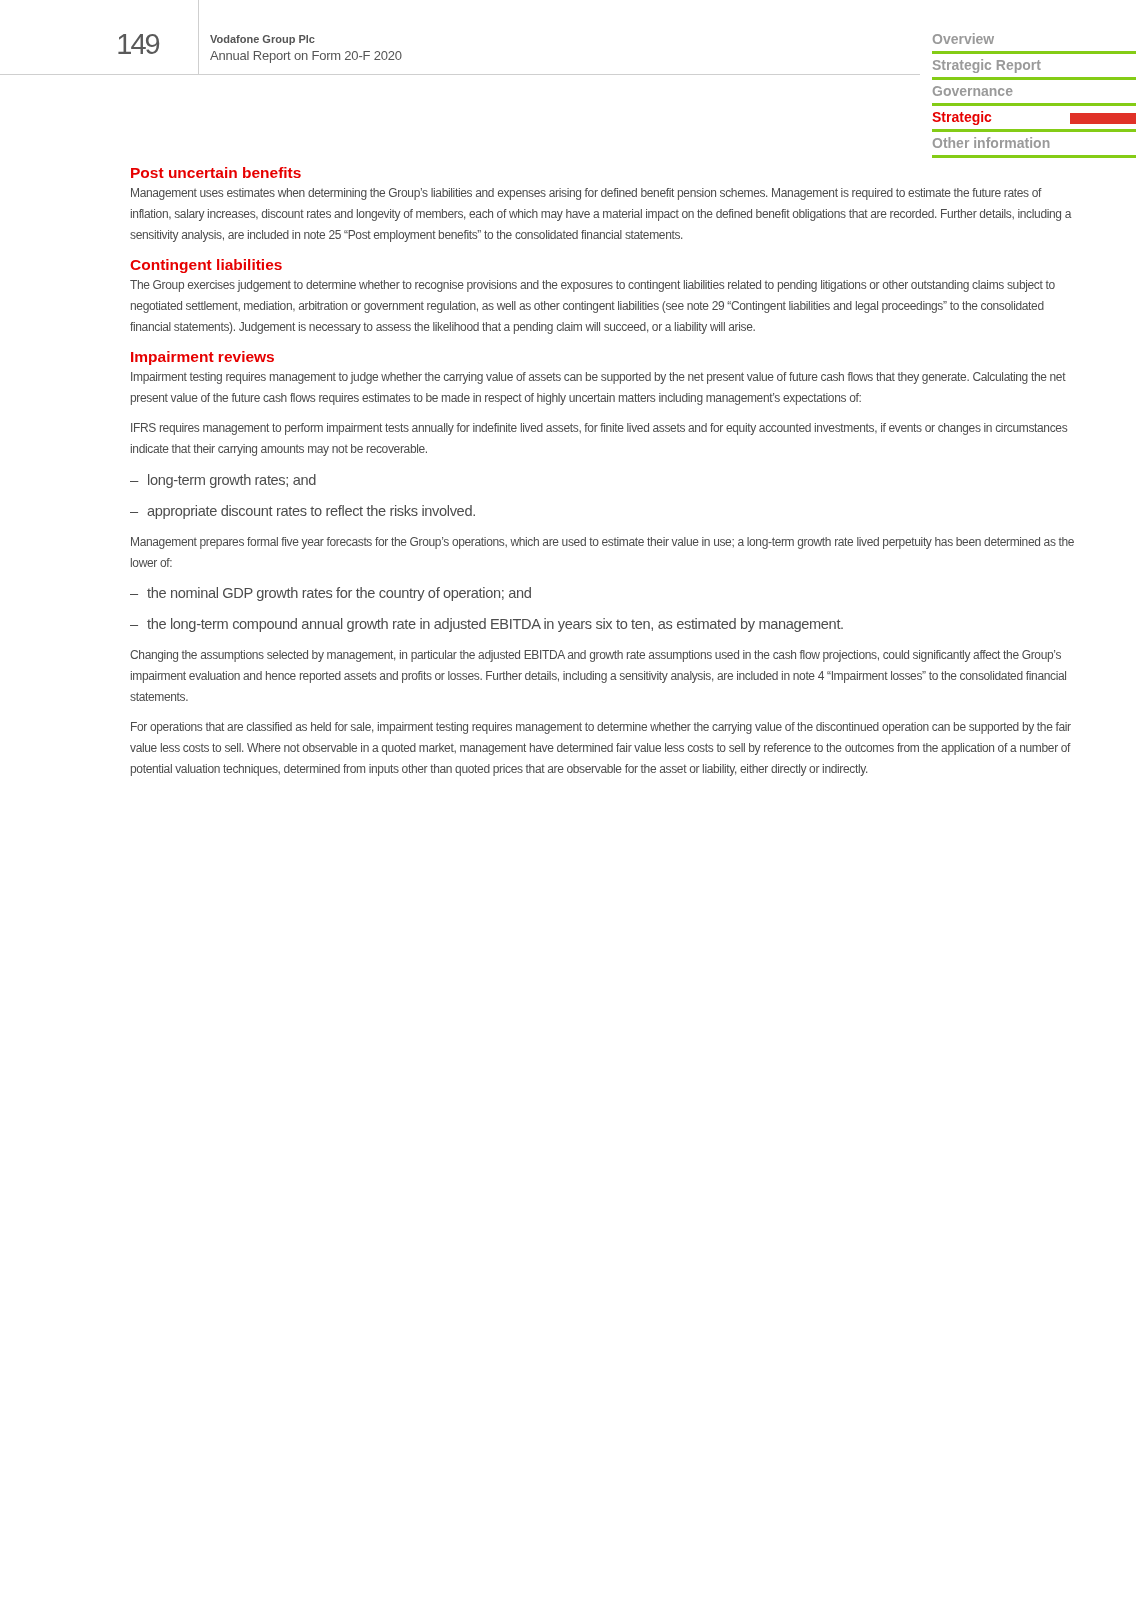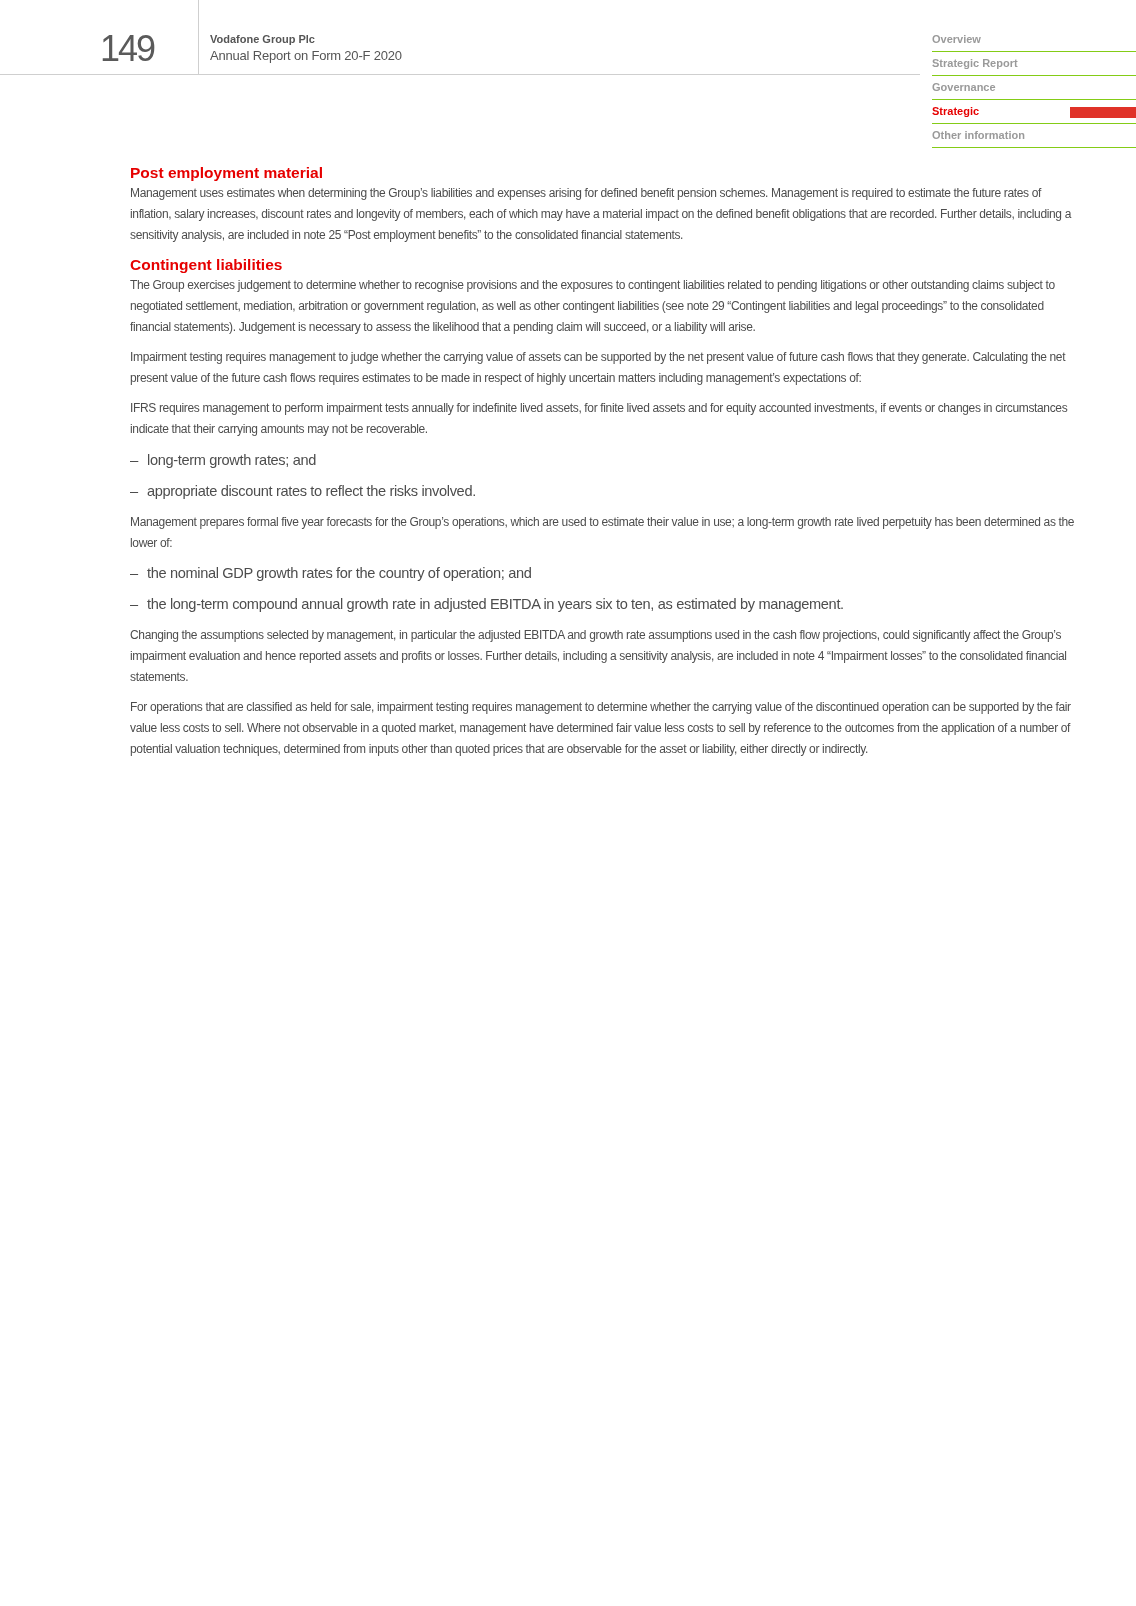--- a/index.html
+++ b/index.html
@@ -1,27 +1,27 @@
 <!DOCTYPE html>
 <html><head>
 <meta charset="utf-8">
 <style>
   html, body { margin: 0; padding: 0; background: #ffffff; }
   body { width: 1136px; height: 1606px; position: relative; overflow: hidden;
          font-family: "Liberation Sans", sans-serif; color: #4a4a4a; }
   .header-line { position: absolute; left: 0; top: 74px; width: 920px; height: 1px; background: #cfcfcf; }
   .header-divider { position: absolute; left: 198px; top: 0; width: 1px; height: 74px; background: #cfcfcf; }
-  .page-number { position: absolute; left: 100px; top: 28px; width: 75px; text-align: left;
-                 font-size: 36px; color: #5a5a5a; letter-spacing: -2px; font-weight: 300; }
+  .page-number { position: absolute; left: 100px; top: 28px; width: 75px; text-align: center;
+                 font-size: 29px; color: #5a5a5a; letter-spacing: -2px; font-weight: 300; }
   .company { position: absolute; left: 210px; top: 33px; font-size: 11px; font-weight: bold; color: #555; }
   .report { position: absolute; left: 210px; top: 48px; font-size: 13px; color: #555; letter-spacing: -0.2px; }
 
   .nav { position: absolute; left: 932px; top: 28px; width: 204px; }
-  .nav-item { position: relative; height: 23px; border-bottom: 1px solid #84cc16;
-              font-size: 11px; font-weight: bold; color: #9a9a9a; line-height: 22px; padding-left: 0; }
+  .nav-item { position: relative; height: 23px; border-bottom: 3px solid #84cc16;
+              font-size: 14px; font-weight: bold; color: #9a9a9a; line-height: 22px; padding-left: 0; }
   .nav-item.active { color: #e60000; }
   .nav-item .bar { position: absolute; right: 0; top: 7px; width: 66px; height: 11px; background: #e03228; }
 
   .content { position: absolute; left: 130px; top: 163px; width: 945px; }
   .section-title { font-size: 15.5px; font-weight: bold; color: #e60000; margin: 0; line-height: 20px; }
   p { margin: 0 0 9px 0; font-size: 12px; line-height: 21px; color: #4d4d4d; letter-spacing: -0.35px; }
   .bullets { margin: 0; padding: 0; list-style: none; }
   .bullets li { position: relative; padding-left: 17px; margin: 0 0 10px 0; font-size: 14.6px;
                 line-height: 21px; color: #4d4d4d; letter-spacing: -0.35px; }
   .bullets li .dash { position: absolute; left: 0; top: 0; color: #4d4d4d; }
@@ -39,30 +39,31 @@
 <nav class="nav">
   <div class="nav-item"><span>Overview</span></div>
   <div class="nav-item"><span>Strategic Report</span></div>
   <div class="nav-item"><span>Governance</span></div>
   <div class="nav-item active"><span>Strategic</span><span class="bar"></span></div>
   <div class="nav-item"><span>Other information</span></div>
 </nav>
 
 <main class="content">
   <section class="sec">
-    <h2 class="section-title">Post employment material</h2>
+    <h2 class="section-title">Post uncertain benefits</h2>
     <p>Management uses estimates when determining the Group’s liabilities and expenses arising for defined benefit pension schemes. Management is required to estimate the future rates of inflation, salary increases, discount rates and longevity of members, each of which may have a material impact on the defined benefit obligations that are recorded. Further details, including a sensitivity analysis, are included in note 25 “Post employment benefits” to the consolidated financial statements.</p>
   </section>
 
   <section class="sec">
     <h2 class="section-title">Contingent liabilities</h2>
     <p>The Group exercises judgement to determine whether to recognise provisions and the exposures to contingent liabilities related to pending litigations or other outstanding claims subject to negotiated settlement, mediation, arbitration or government regulation, as well as other contingent liabilities (see note 29 “Contingent liabilities and legal proceedings” to the consolidated financial statements). Judgement is necessary to assess the likelihood that a pending claim will succeed, or a liability will arise.</p>
   </section>
 
   <section class="sec">
+    <h2 class="section-title">Impairment reviews</h2>
     <p>Impairment testing requires management to judge whether the carrying value of assets can be supported by the net present value of future cash flows that they generate. Calculating the net present value of the future cash flows requires estimates to be made in respect of highly uncertain matters including management’s expectations of:</p>
     <p>IFRS requires management to perform impairment tests annually for indefinite lived assets, for finite lived assets and for equity accounted investments, if events or changes in circumstances indicate that their carrying amounts may not be recoverable.</p>
     <ul class="bullets">
       <li><span class="dash">–</span></li>
       <li><span class="dash">–</span></li>
       <li><span class="dash">–</span><span>long-term growth rates; and</span></li>
       <li><span class="dash">–</span><span>appropriate discount rates to reflect the risks involved.</span></li>
     </ul>
     <p>Management prepares formal five year forecasts for the Group’s operations, which are used to estimate their value in use; a long-term growth rate lived perpetuity has been determined as the lower of:</p>
     <ul class="bullets">

